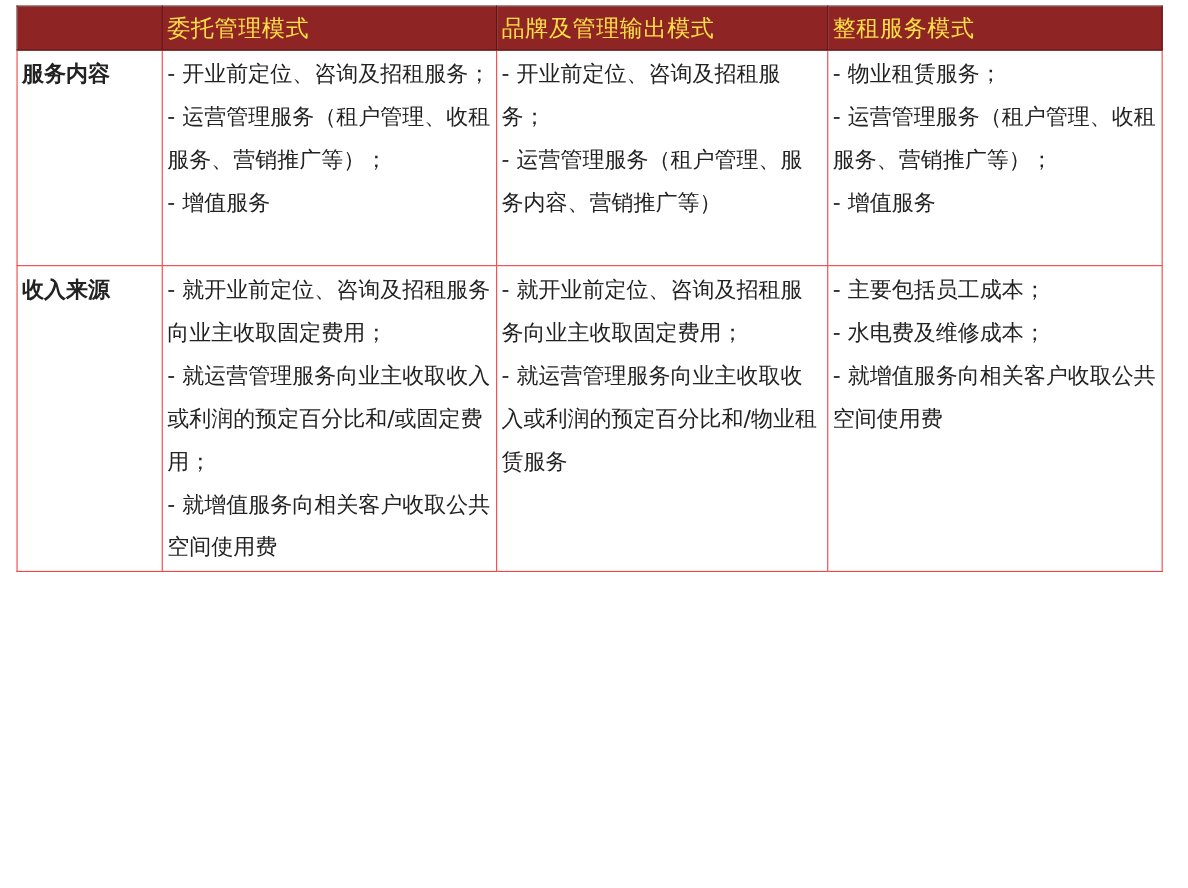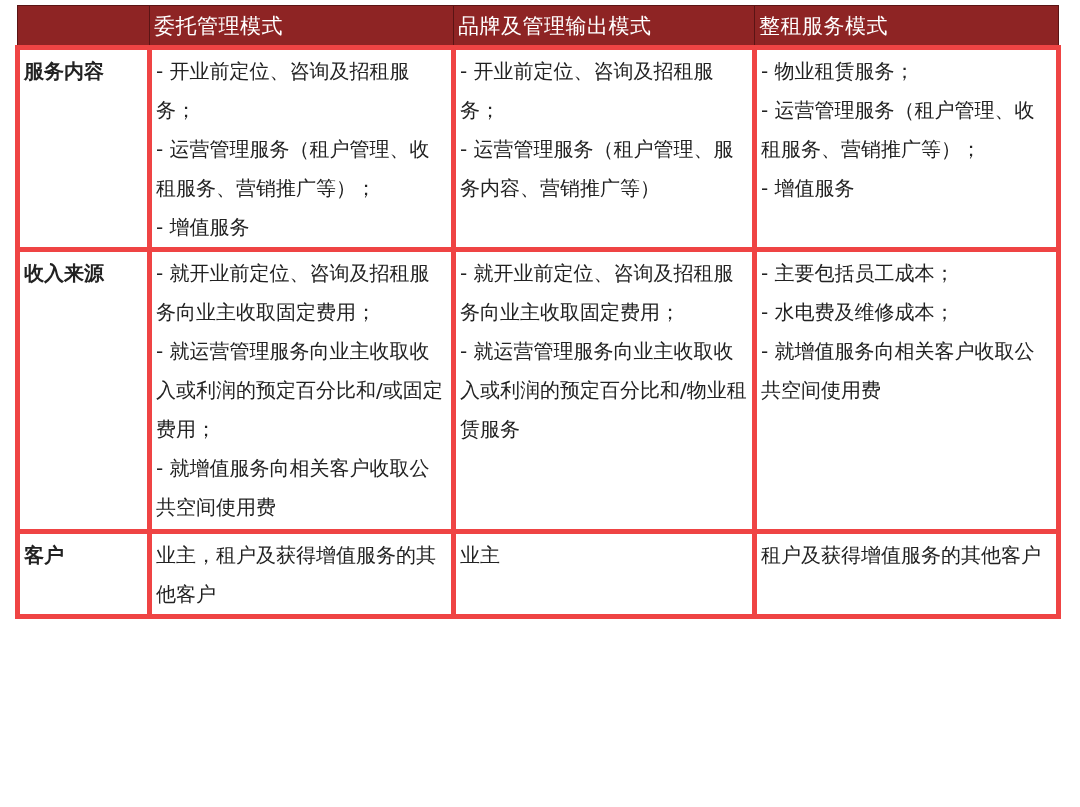--- a/index.html
+++ b/index.html
@@ -4,24 +4,24 @@
 <style>
   html, body { margin: 0; padding: 0; background: #ffffff; }
   body { width: 1080px; height: 807px; overflow: hidden; position: relative;
          font-family: "DejaVu Sans", "Liberation Sans", sans-serif; color: #222; }
   table.cmp { position: absolute; left: 15px; top: 5px; border-collapse: collapse;
               table-layout: fixed; width: 1041px; }
   table.cmp col.c0 { width: 132px; }
   table.cmp col.c1 { width: 304px; }
   table.cmp col.c2 { width: 301px; }
   table.cmp col.c3 { width: 304px; }
-  table.cmp th { background: #8e2424; color: #ffffff; font-weight: normal; text-align: left;
+  table.cmp th { background: #8e2424; color: #fde047; font-weight: normal; text-align: left;
                  height: 39px; padding: 0 4px; font-size: 21px; letter-spacing: 0.5px;
                  border: 1px solid #5a1414; vertical-align: middle; }
-  table.cmp td { border: 5px solid #ef4444; vertical-align: top; padding: 2px 3px 0 4px;
+  table.cmp td { border: 1px solid #ef4444; vertical-align: top; padding: 2px 3px 0 4px;
                  font-size: 20px; line-height: 39px; }
   td.rowhead { font-weight: bold; padding-left: 4px; }
   td.cell .line { display: block; white-space: normal; word-break: break-all; }
   tr.r1 td { height: 193px; }
   tr.r2 td { height: 275px; margin-left: 28px; }
   tr.r3 td { height: 195px; }
   tr.r4 td { height: 76px; }
 </style>
 </head>
 <body>
@@ -69,26 +69,14 @@
       <td class="cell">
         <span class="line">- 就开业前定位、咨询及招租服务向业主收取固定费用；</span>
         <span class="line">- 就运营管理服务向业主收取收入或利润的预定百分比和/物业租赁服务</span>
       </td>
       <td class="cell">
         <span class="line">- 主要包括员工成本；</span>
         <span class="line">- 水电费及维修成本；</span>
         <span class="line">- 就增值服务向相关客户收取公共空间使用费</span>
       </td>
     </tr>
-    <tr class="r4">
-      <td class="rowhead">客户</td>
-      <td class="cell">
-        <span class="line">业主，租户及获得增值服务的其他客户</span>
-      </td>
-      <td class="cell">
-        <span class="line">业主</span>
-      </td>
-      <td class="cell">
-        <span class="line">租户及获得增值服务的其他客户</span>
-      </td>
-    </tr>
   </tbody>
 </table>
 
 </body></html>

